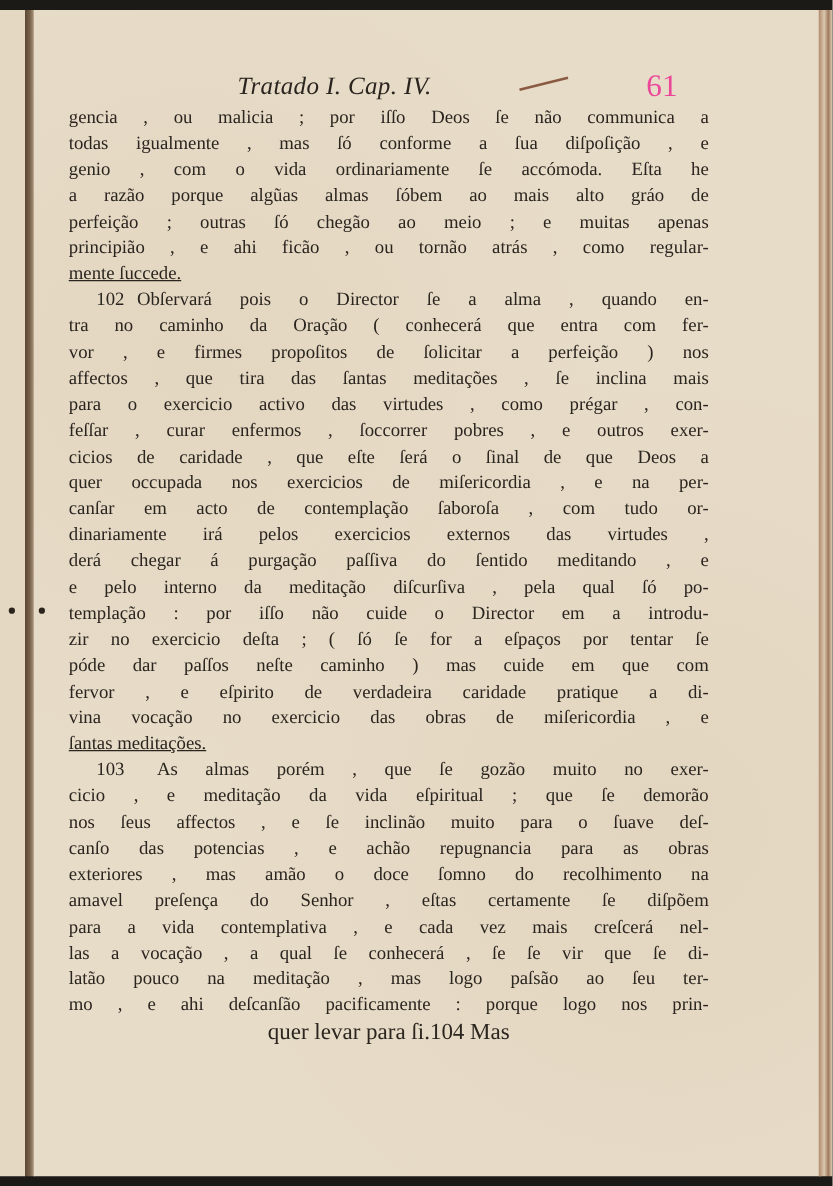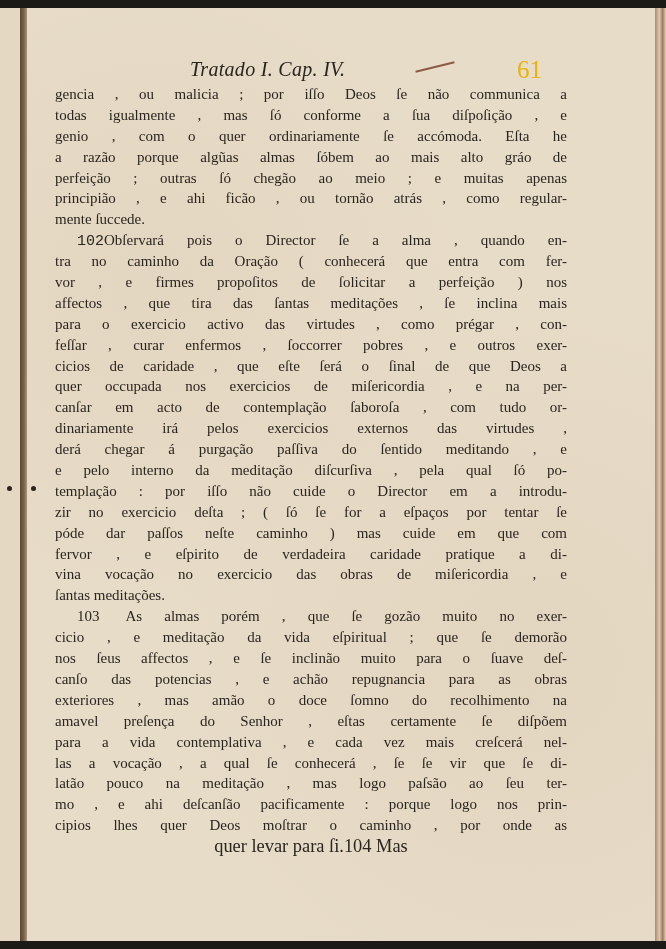--- a/index.html
+++ b/index.html
@@ -34,35 +34,35 @@
   }
   .header {
     position: absolute; left: 0; top: 52px; width: 666px; height: 34px;
   }
   .running-head {
     position: absolute; left: 190px; top: 6px;
     font-style: italic; font-size: 20px; color: #2a241e; letter-spacing: 0.3px;
   }
   .folio {
     position: absolute; left: 517px; top: 4px;
-    font-size: 25px; color: #eab308;
+    font-size: 25px; color: #ec4899;
   }
   .pen-stroke {
     position: absolute; left: 415px; top: 14px; width: 40px; height: 2px;
     background: #8a5a42; transform: rotate(-14deg);
   }
   .text-block {
     position: absolute; left: 55px; top: 84px; width: 512px;
   }
   .line {
     display: block; height: 20.9px; line-height: 20.9px;
     font-size: 15px; color: #2b251f; white-space: nowrap;
     text-align: justify; text-align-last: justify;
   }
-  .line.last { text-align-last: left; }
+  .line.last { text-align-last: left; text-decoration: underline; }
   .line.indent { padding-left: 22px; }
   .catch-row {
     display: flex; justify-content: center;
     height: 20.9px; line-height: 20.9px;
     font-size: 18.4px; color: #2b251f;
   }
 </style>
 </head>
 <body>
 
@@ -77,28 +77,28 @@
 <div class="header">
   <span class="running-head">Tratado I. Cap. IV.</span>
   <span class="pen-stroke"></span>
   <span class="folio">61</span>
 </div>
 
 <div class="text-block" id="text-block">
     <div>
       <span class="line">gencia , ou malicia ; por iſſo Deos ſe não communica a</span>
       <span class="line">todas igualmente , mas ſó conforme a ſua diſpoſição , e</span>
-      <span class="line">genio , com o quer ordinariamente ſe accómoda. Eſta he</span>
+      <span class="line">genio , com o vida ordinariamente ſe accómoda. Eſta he</span>
       <span class="line">a razão porque algũas almas ſóbem ao mais alto gráo de</span>
       <span class="line">perfeição ; outras ſó chegão ao meio ; e muitas apenas</span>
       <span class="line">principião , e ahi ficão , ou tornão atrás , como regular-</span>
       <span class="line last">mente ſuccede.</span>
     </div>
     <div>
-      <span class="line indent"><span style=" font-family: Liberation Mono, monospace;">102</span><span>Obſervará pois o Director ſe a alma , quando en-</span></span>
+      <span class="line indent"><span style="margin-right: 10px;">102</span><span>Obſervará pois o Director ſe a alma , quando en-</span></span>
       <span class="line">tra no caminho da Oração ( conhecerá que entra com fer-</span>
       <span class="line">vor , e firmes propoſitos de ſolicitar a perfeição ) nos</span>
       <span class="line">affectos , que tira das ſantas meditações , ſe inclina mais</span>
       <span class="line">para o exercicio activo das virtudes , como prégar , con-</span>
       <span class="line">feſſar , curar enfermos , ſoccorrer pobres , e outros exer-</span>
       <span class="line">cicios de caridade , que eſte ſerá o ſinal de que Deos a</span>
       <span class="line">quer occupada nos exercicios de miſericordia , e na per-</span>
       <span class="line">canſar em acto de contemplação ſaboroſa , com tudo or-</span>
       <span class="line">dinariamente irá pelos exercicios externos das virtudes ,</span>
       <span class="line">derá chegar á purgação paſſiva do ſentido meditando , e</span>
@@ -114,19 +114,18 @@
       <span class="line indent"><span style="margin-right: 26px;">103</span><span>As almas porém , que ſe gozão muito no exer-</span></span>
       <span class="line">cicio , e meditação da vida eſpiritual ; que ſe demorão</span>
       <span class="line">nos ſeus affectos , e ſe inclinão muito para o ſuave deſ-</span>
       <span class="line">canſo das potencias , e achão repugnancia para as obras</span>
       <span class="line">exteriores , mas amão o doce ſomno do recolhimento na</span>
       <span class="line">amavel preſença do Senhor , eſtas certamente ſe diſpõem</span>
       <span class="line">para a vida contemplativa , e cada vez mais creſcerá nel-</span>
       <span class="line">las a vocação , a qual ſe conhecerá , ſe ſe vir que ſe di-</span>
       <span class="line">latão pouco na meditação , mas logo paſsão ao ſeu ter-</span>
       <span class="line">mo , e ahi deſcanſão pacificamente : porque logo nos prin-</span>
-      <span class="line">cipios lhes quer Deos moſtrar o caminho , por onde as</span>
       <div class="catch-row">
         <span>quer levar para ſi.</span>
         <span>104 Mas</span>
       </div>
     </div>
   </div>
 
 </body></html>

